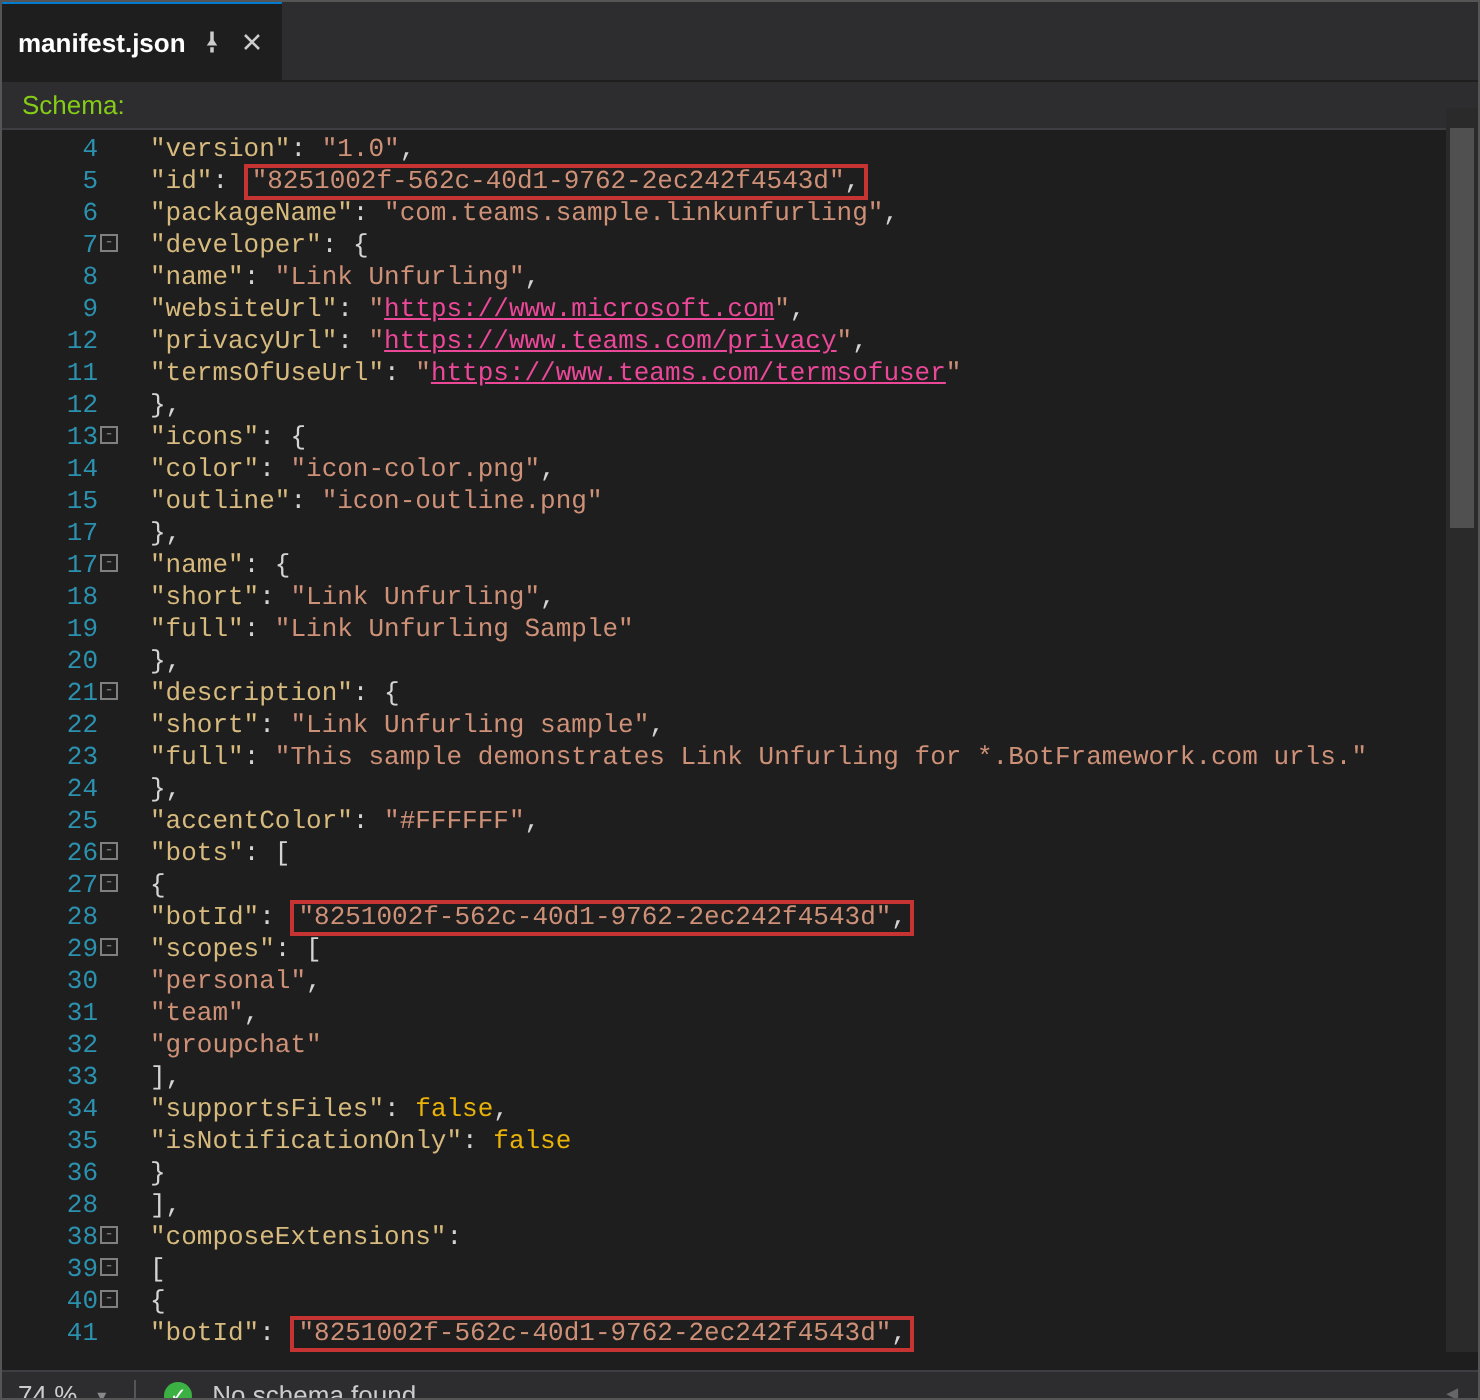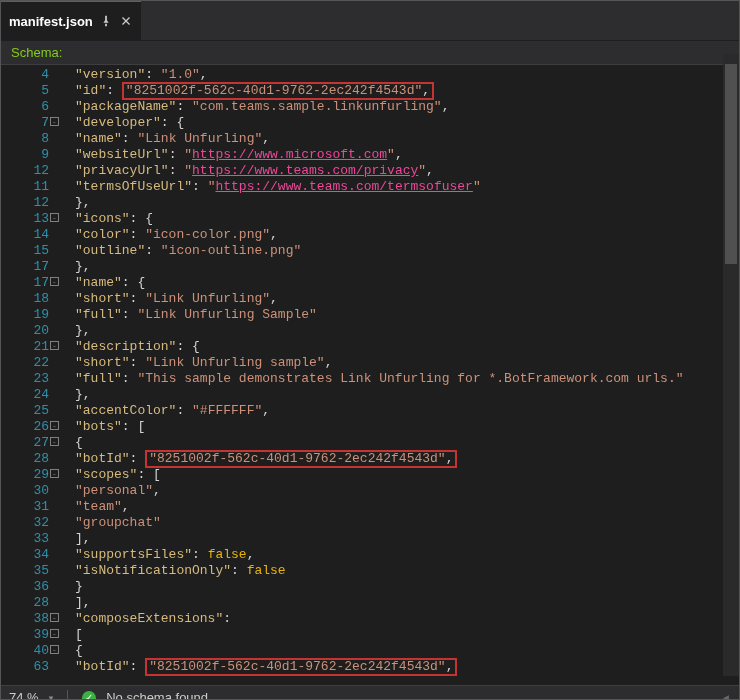--- a/index.html
+++ b/index.html
@@ -198,21 +198,21 @@
       <div class="ln">31</div>
       <div class="ln">32</div>
       <div class="ln">33</div>
       <div class="ln">34</div>
       <div class="ln">35</div>
       <div class="ln">36</div>
       <div class="ln">28</div>
       <div class="ln">38<div class="fold-marker">-</div></div>
       <div class="ln">39<div class="fold-marker">-</div></div>
       <div class="ln">40<div class="fold-marker">-</div></div>
-      <div class="ln">63</div>
+      <div class="ln">41</div>
     </div>
   <div class="code" id="code"><div class="code-line">    <span class="k">"version"</span><span class="p">: </span><span class="s">"1.0"</span><span class="p">,</span></div><div class="code-line">    <span class="k">"id"</span><span class="p">: </span><span class="highlight-box"><span class="s">"8251002f-562c-40d1-9762-2ec242f4543d"</span><span class="p">,</span></span></div><div class="code-line">    <span class="k">"packageName"</span><span class="p">: </span><span class="s">"com.teams.sample.linkunfurling"</span><span class="p">,</span></div><div class="code-line">    <span class="k">"developer"</span><span class="p">: </span><span class="p">{</span></div><div class="code-line">      <span class="k">"name"</span><span class="p">: </span><span class="s">"Link Unfurling"</span><span class="p">,</span></div><div class="code-line">      <span class="k">"websiteUrl"</span><span class="p">: </span><span class="s">"</span><span class="url">https://www.microsoft.com</span><span class="s">"</span><span class="p">,</span></div><div class="code-line">      <span class="k">"privacyUrl"</span><span class="p">: </span><span class="s">"</span><span class="url">https://www.teams.com/privacy</span><span class="s">"</span><span class="p">,</span></div><div class="code-line">      <span class="k">"termsOfUseUrl"</span><span class="p">: </span><span class="s">"</span><span class="url">https://www.teams.com/termsofuser</span><span class="s">"</span></div><div class="code-line">    <span class="p">},</span></div><div class="code-line">    <span class="k">"icons"</span><span class="p">: </span><span class="p">{</span></div><div class="code-line">      <span class="k">"color"</span><span class="p">: </span><span class="s">"icon-color.png"</span><span class="p">,</span></div><div class="code-line">      <span class="k">"outline"</span><span class="p">: </span><span class="s">"icon-outline.png"</span></div><div class="code-line">    <span class="p">},</span></div><div class="code-line">    <span class="k">"name"</span><span class="p">: </span><span class="p">{</span></div><div class="code-line">      <span class="k">"short"</span><span class="p">: </span><span class="s">"Link Unfurling"</span><span class="p">,</span></div><div class="code-line">      <span class="k">"full"</span><span class="p">: </span><span class="s">"Link Unfurling Sample"</span></div><div class="code-line">    <span class="p">},</span></div><div class="code-line">    <span class="k">"description"</span><span class="p">: </span><span class="p">{</span></div><div class="code-line">      <span class="k">"short"</span><span class="p">: </span><span class="s">"Link Unfurling sample"</span><span class="p">,</span></div><div class="code-line">      <span class="k">"full"</span><span class="p">: </span><span class="s">"This sample demonstrates Link Unfurling for *.BotFramework.com urls."</span></div><div class="code-line">    <span class="p">},</span></div><div class="code-line">    <span class="k">"accentColor"</span><span class="p">: </span><span class="s">"#FFFFFF"</span><span class="p">,</span></div><div class="code-line">    <span class="k">"bots"</span><span class="p">: </span><span class="p">[</span></div><div class="code-line">      <span class="p">{</span></div><div class="code-line">        <span class="k">"botId"</span><span class="p">: </span><span class="highlight-box"><span class="s">"8251002f-562c-40d1-9762-2ec242f4543d"</span><span class="p">,</span></span></div><div class="code-line">        <span class="k">"scopes"</span><span class="p">: </span><span class="p">[</span></div><div class="code-line">          <span class="s">"personal"</span><span class="p">,</span></div><div class="code-line">          <span class="s">"team"</span><span class="p">,</span></div><div class="code-line">          <span class="s">"groupchat"</span></div><div class="code-line">        <span class="p">],</span></div><div class="code-line">        <span class="k">"supportsFiles"</span><span class="p">: </span><span class="b">false</span><span class="p">,</span></div><div class="code-line">        <span class="k">"isNotificationOnly"</span><span class="p">: </span><span class="b">false</span></div><div class="code-line">      <span class="p">}</span></div><div class="code-line">    <span class="p">],</span></div><div class="code-line">    <span class="k">"composeExtensions"</span><span class="p">: </span></div><div class="code-line">    <span class="p">[</span></div><div class="code-line">      <span class="p">{</span></div><div class="code-line">        <span class="k">"botId"</span><span class="p">: </span><span class="highlight-box"><span class="s">"8251002f-562c-40d1-9762-2ec242f4543d"</span><span class="p">,</span></span></div></div>
 </div>
 
 <div class="scrollbar-v">
   <div class="scrollbar-thumb-v"></div>
 </div>
 
 <div class="status-bar">
   <span>74 %</span>

